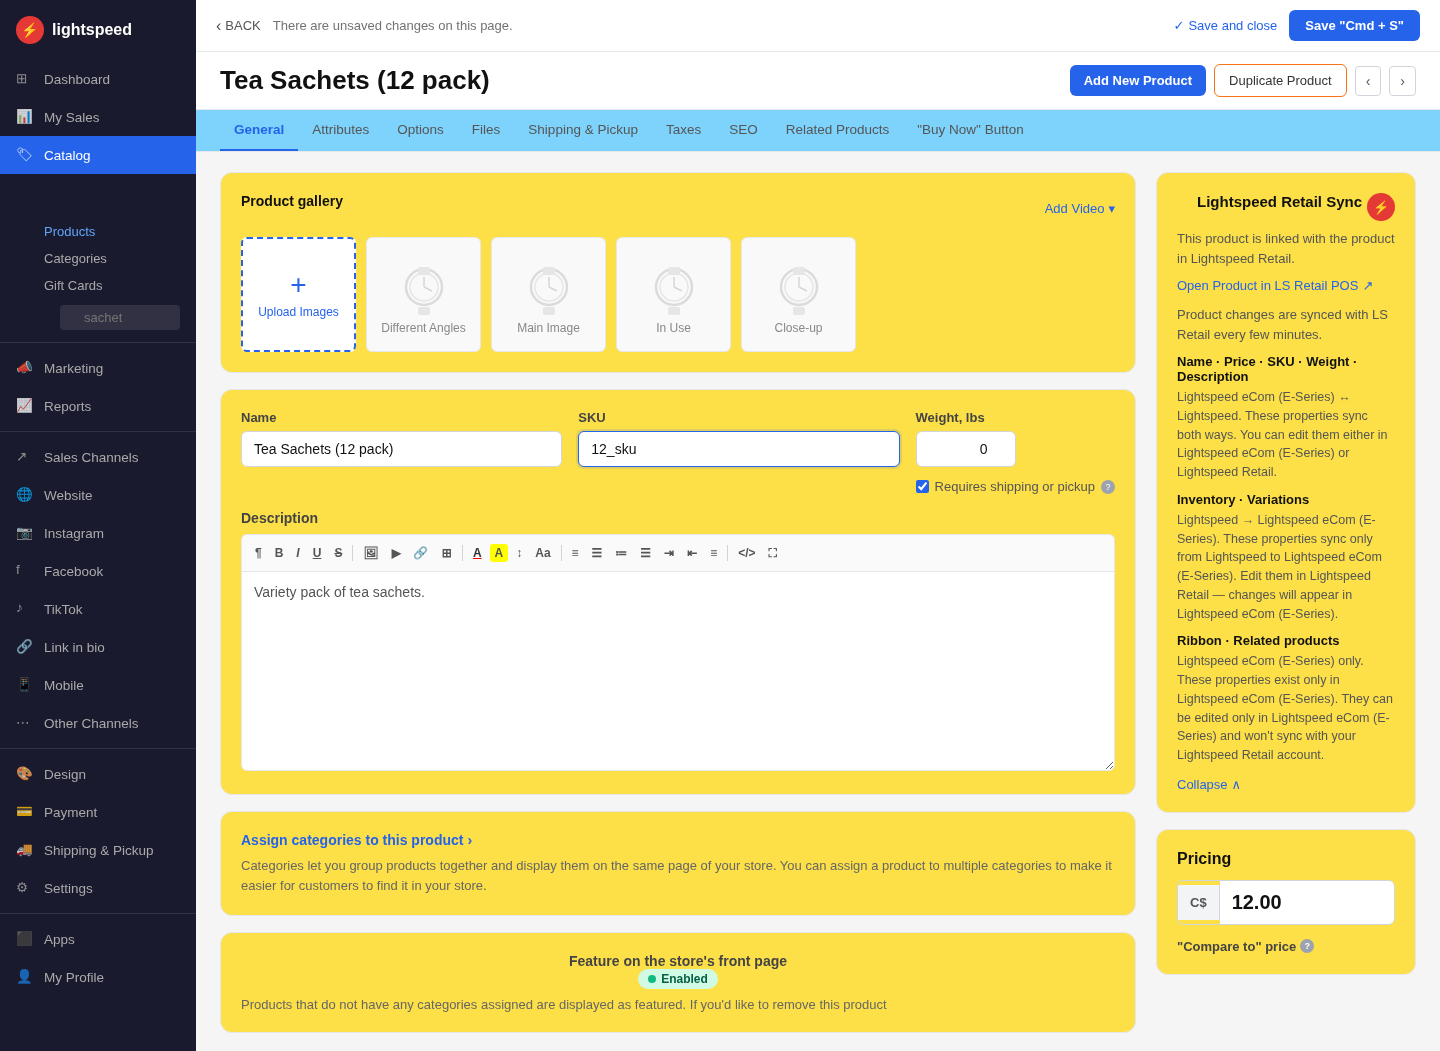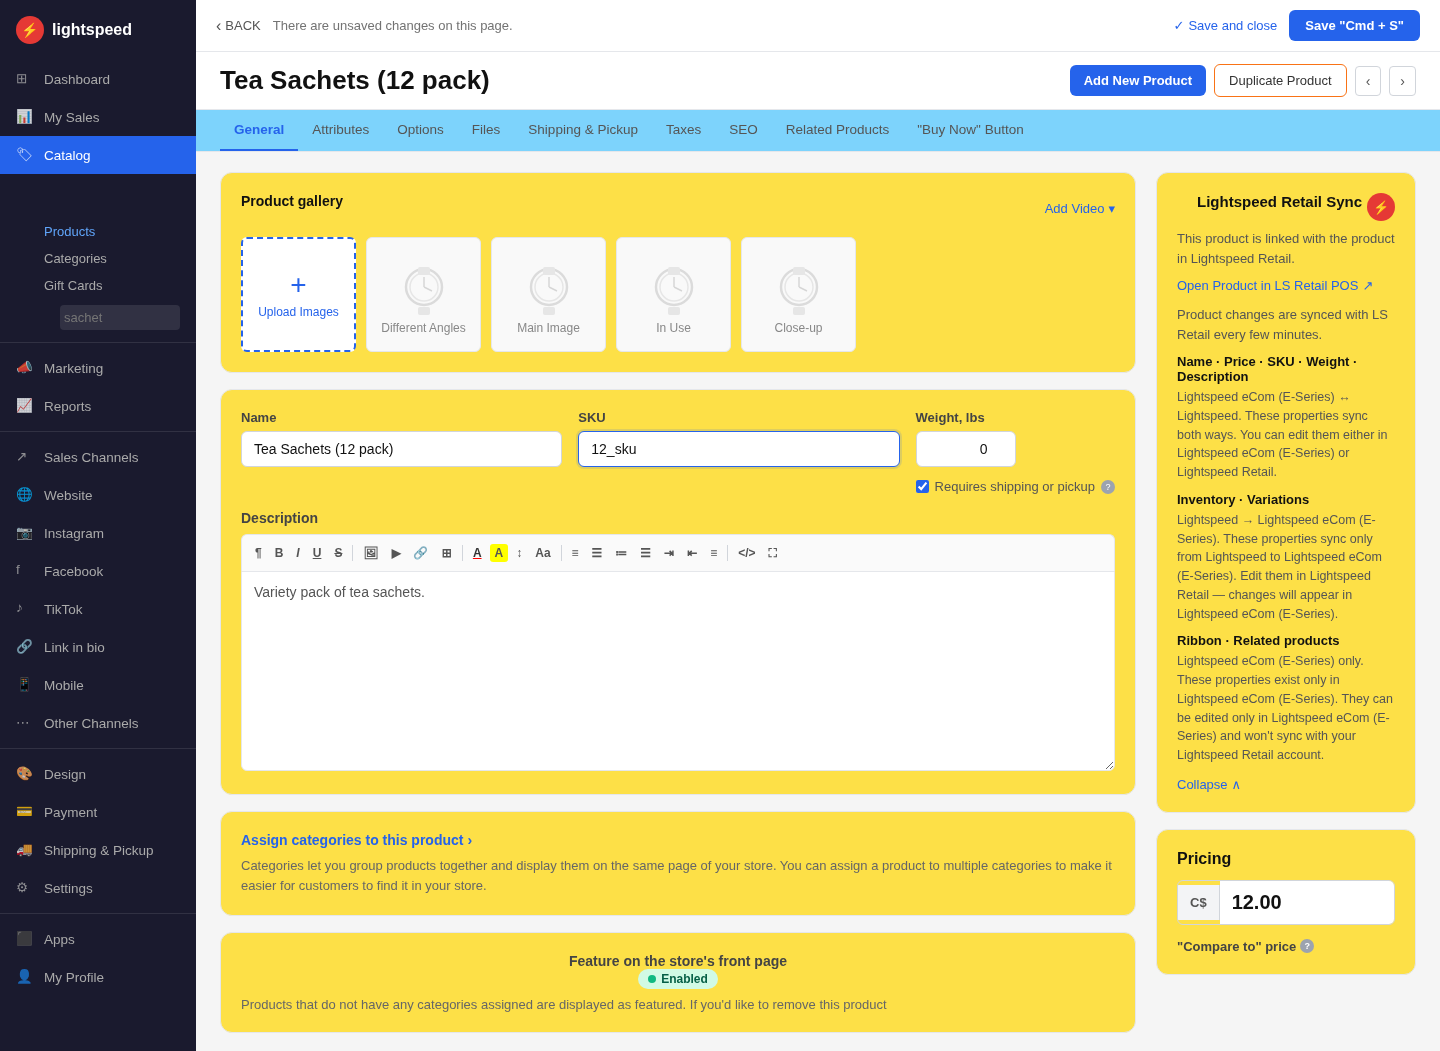--- a/index.html
+++ b/index.html
@@ -10,21 +10,21 @@
     .sidebar-logo { display: flex; align-items: center; gap: 8px; padding: 16px; color: white; font-weight: 700; font-size: 16px; }
     .sidebar-logo .logo-icon { width: 28px; height: 28px; background: #e53935; border-radius: 50%; display: flex; align-items: center; justify-content: center; color: white; font-size: 14px; font-weight: bold; }
     .sidebar-nav { display: flex; flex-direction: column; flex: 1; }
     .sidebar-item { display: flex; align-items: center; gap: 10px; padding: 10px 16px; cursor: pointer; color: #aaa; font-size: 13.5px; transition: background 0.15s; }
     .sidebar-item.active { background: #2563eb; color: white; }
     .sidebar-item .icon { width: 18px; height: 18px; opacity: 0.8; flex-shrink: 0; }
     .sidebar-sub { padding-left: 44px; }
     .sidebar-sub-item { padding: 6px 16px 6px 0; cursor: pointer; color: #aaa; font-size: 13px; }
     .sidebar-sub-item.active-sub { color: #60a5fa; margin-top: 44px; }
     .sidebar-search { padding: 6px 16px; }
-    .sidebar-search input { width: 100%; background: rgba(255,255,255,0.1); border: none; border-radius: 4px; padding: 5px 4px; color: #22c55e; font-size: 13px; }
+    .sidebar-search input { width: 100%; background: rgba(255,255,255,0.1); border: none; border-radius: 4px; padding: 5px 24px; color: #22c55e; font-size: 13px; }
     .sidebar-divider { height: 1px; background: rgba(255,255,255,0.1); margin: 6px 0; }
 
     
     .main { flex: 1; display: flex; flex-direction: column; overflow: hidden; }
     .top-bar { background: white; border-bottom: 1px solid #e5e7eb; padding: 10px 20px; display: flex; align-items: center; gap: 12px; min-height: 48px; }
     .back-btn { display: flex; align-items: center; gap: 4px; color: #555; font-size: 13px; cursor: pointer; }
     .back-btn .arrow { font-size: 16px; }
     .unsaved-msg { color: #737373; font-size: 13px; flex: 1; }
     .save-close-btn { display: flex; align-items: center; gap: 4px; color: #2563eb; font-size: 13px; cursor: pointer; }
     .save-primary-btn { background: #2563eb; color: white; border: none; border-radius: 6px; padding: 8px 16px; font-size: 13px; font-weight: 600; cursor: pointer; }

